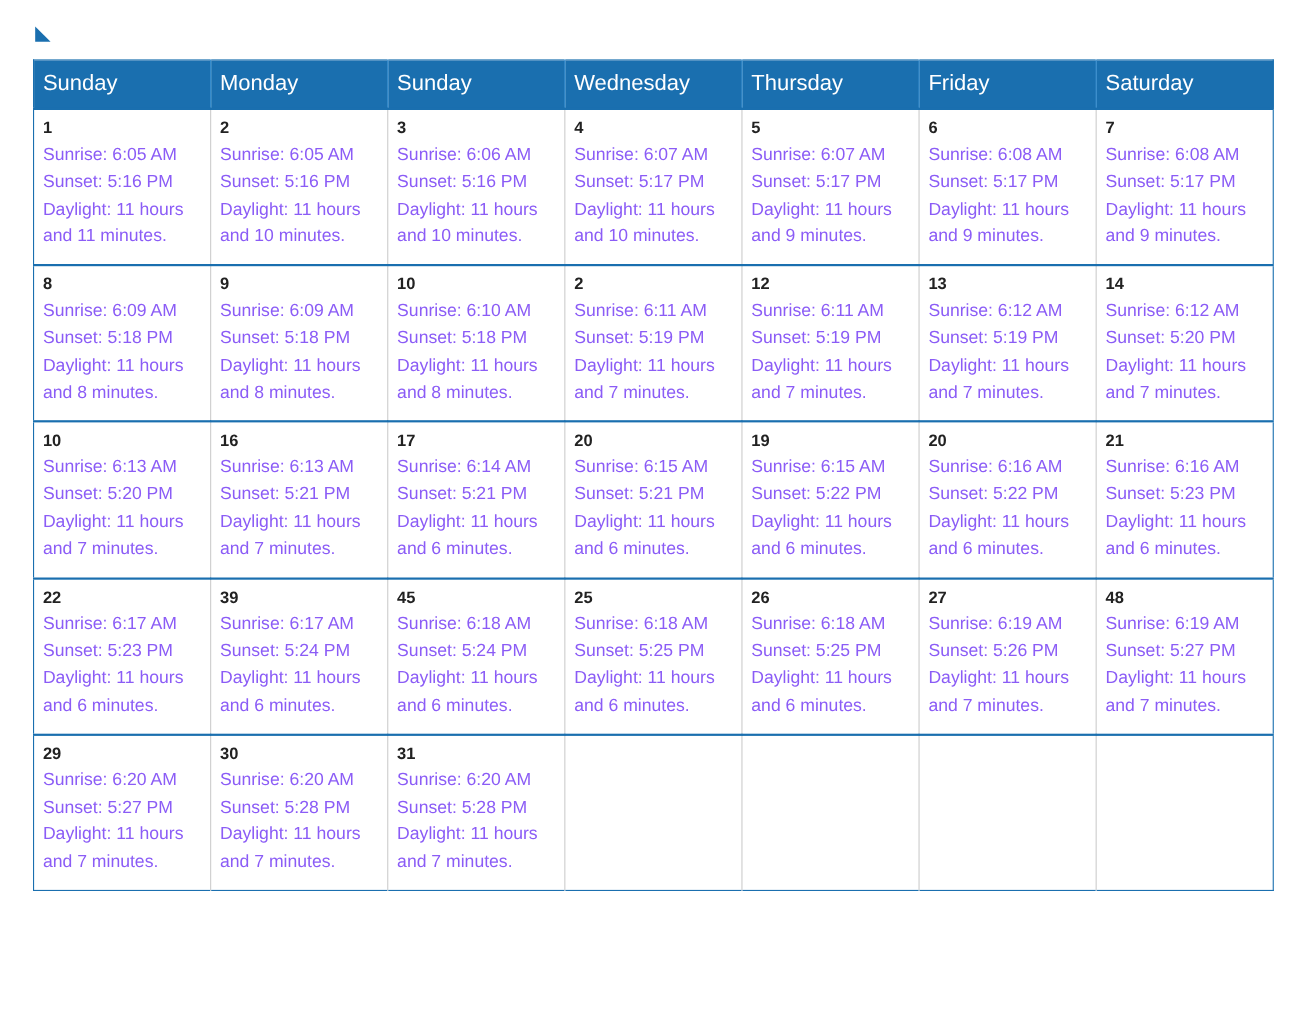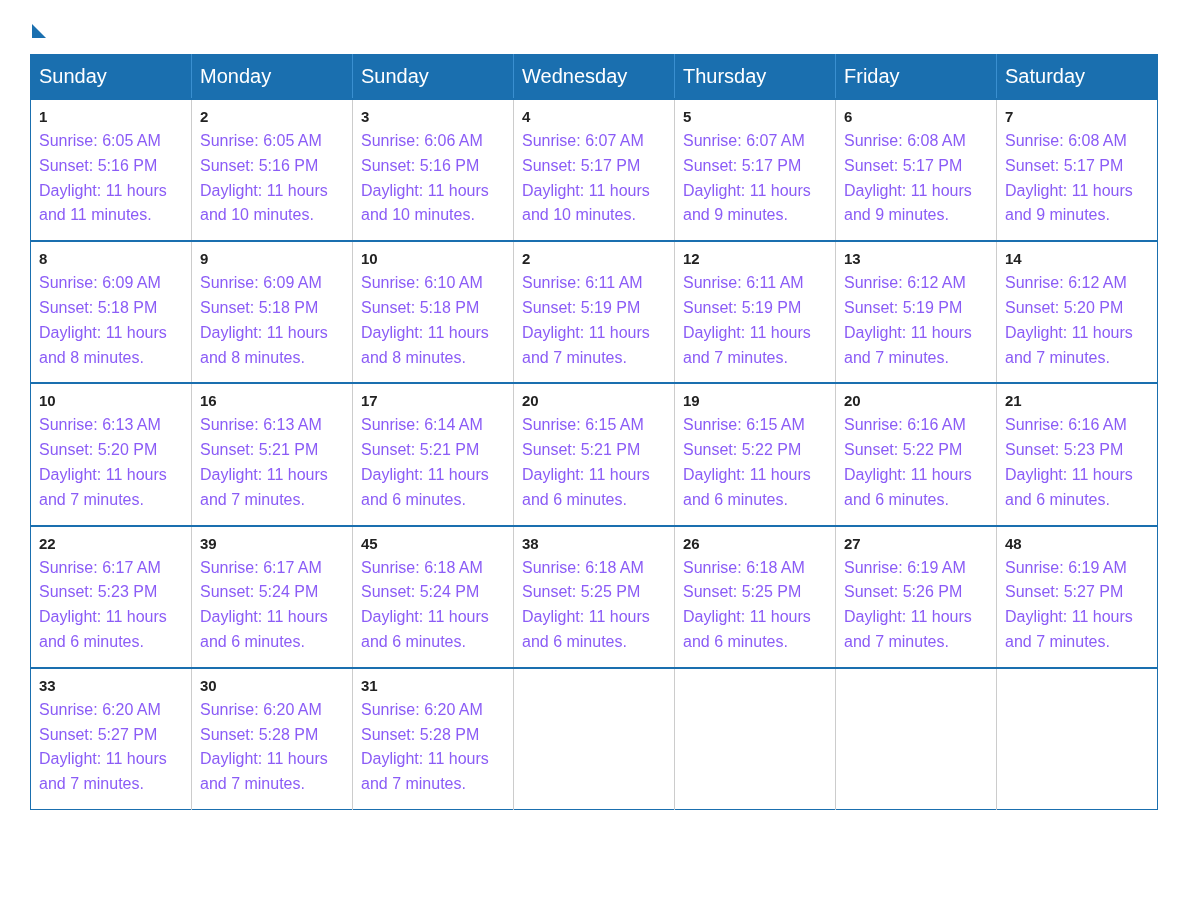--- a/index.html
+++ b/index.html
@@ -238,39 +238,39 @@
         </td>
         <td>
           <span class="day-number">39</span>
           <div class="day-info">Sunrise: 6:17 AM<br>Sunset: 5:24 PM<br>Daylight: 11 hours<br>and 6 minutes.</div>
         </td>
         <td>
           <span class="day-number">45</span>
           <div class="day-info">Sunrise: 6:18 AM<br>Sunset: 5:24 PM<br>Daylight: 11 hours<br>and 6 minutes.</div>
         </td>
         <td>
-          <span class="day-number">38</span>
+          <span class="day-number">25</span>
           <div class="day-info">Sunrise: 6:18 AM<br>Sunset: 5:25 PM<br>Daylight: 11 hours<br>and 6 minutes.</div>
         </td>
         <td>
           <span class="day-number">26</span>
           <div class="day-info">Sunrise: 6:18 AM<br>Sunset: 5:25 PM<br>Daylight: 11 hours<br>and 6 minutes.</div>
         </td>
         <td>
           <span class="day-number">27</span>
           <div class="day-info">Sunrise: 6:19 AM<br>Sunset: 5:26 PM<br>Daylight: 11 hours<br>and 7 minutes.</div>
         </td>
         <td>
           <span class="day-number">48</span>
           <div class="day-info">Sunrise: 6:19 AM<br>Sunset: 5:27 PM<br>Daylight: 11 hours<br>and 7 minutes.</div>
         </td>
       </tr>
       <tr>
         <td>
-          <span class="day-number">33</span>
+          <span class="day-number">29</span>
           <div class="day-info">Sunrise: 6:20 AM<br>Sunset: 5:27 PM<br>Daylight: 11 hours<br>and 7 minutes.</div>
         </td>
         <td>
           <span class="day-number">30</span>
           <div class="day-info">Sunrise: 6:20 AM<br>Sunset: 5:28 PM<br>Daylight: 11 hours<br>and 7 minutes.</div>
         </td>
         <td>
           <span class="day-number">31</span>
           <div class="day-info">Sunrise: 6:20 AM<br>Sunset: 5:28 PM<br>Daylight: 11 hours<br>and 7 minutes.</div>
         </td>

